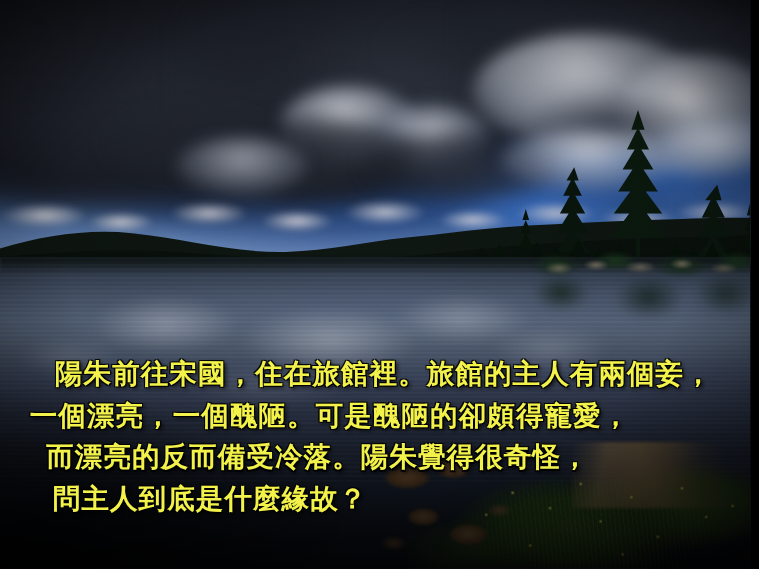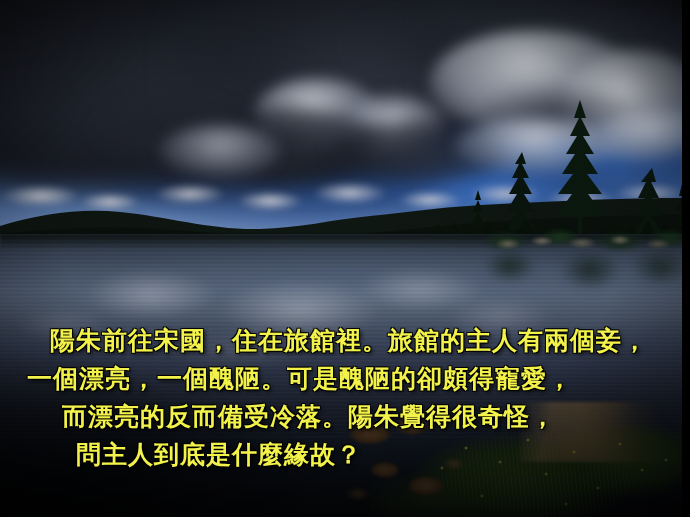--- a/index.html
+++ b/index.html
@@ -242,22 +242,22 @@
     font-weight: 700;
     text-shadow:
       1px 1px 0 rgba(0,0,0,0.95),
      -1px 1px 0 rgba(0,0,0,0.85),
       1px -1px 0 rgba(0,0,0,0.85),
      -1px -1px 0 rgba(0,0,0,0.85),
       2px 2px 4px rgba(0,0,0,0.9);
   }
   .cap-line.l1 { padding-left: 50px; }
   .cap-line.l2 { padding-left: 27px; }
-  .cap-line.l3 { padding-left: 42px; margin-left: 20px; }
-  .cap-line.l4 { padding-left: 76px; }
+  .cap-line.l3 { padding-left: 42px; }
+  .cap-line.l4 { padding-left: 48px; }
 </style>
 </head>
 <body>
 
 <div id="stage">
 
   <div class="sky"></div>
   <div class="bluepatch bp1"></div>
   <div class="bluepatch bp2"></div>
   <div class="bluepatch bp3"></div>

